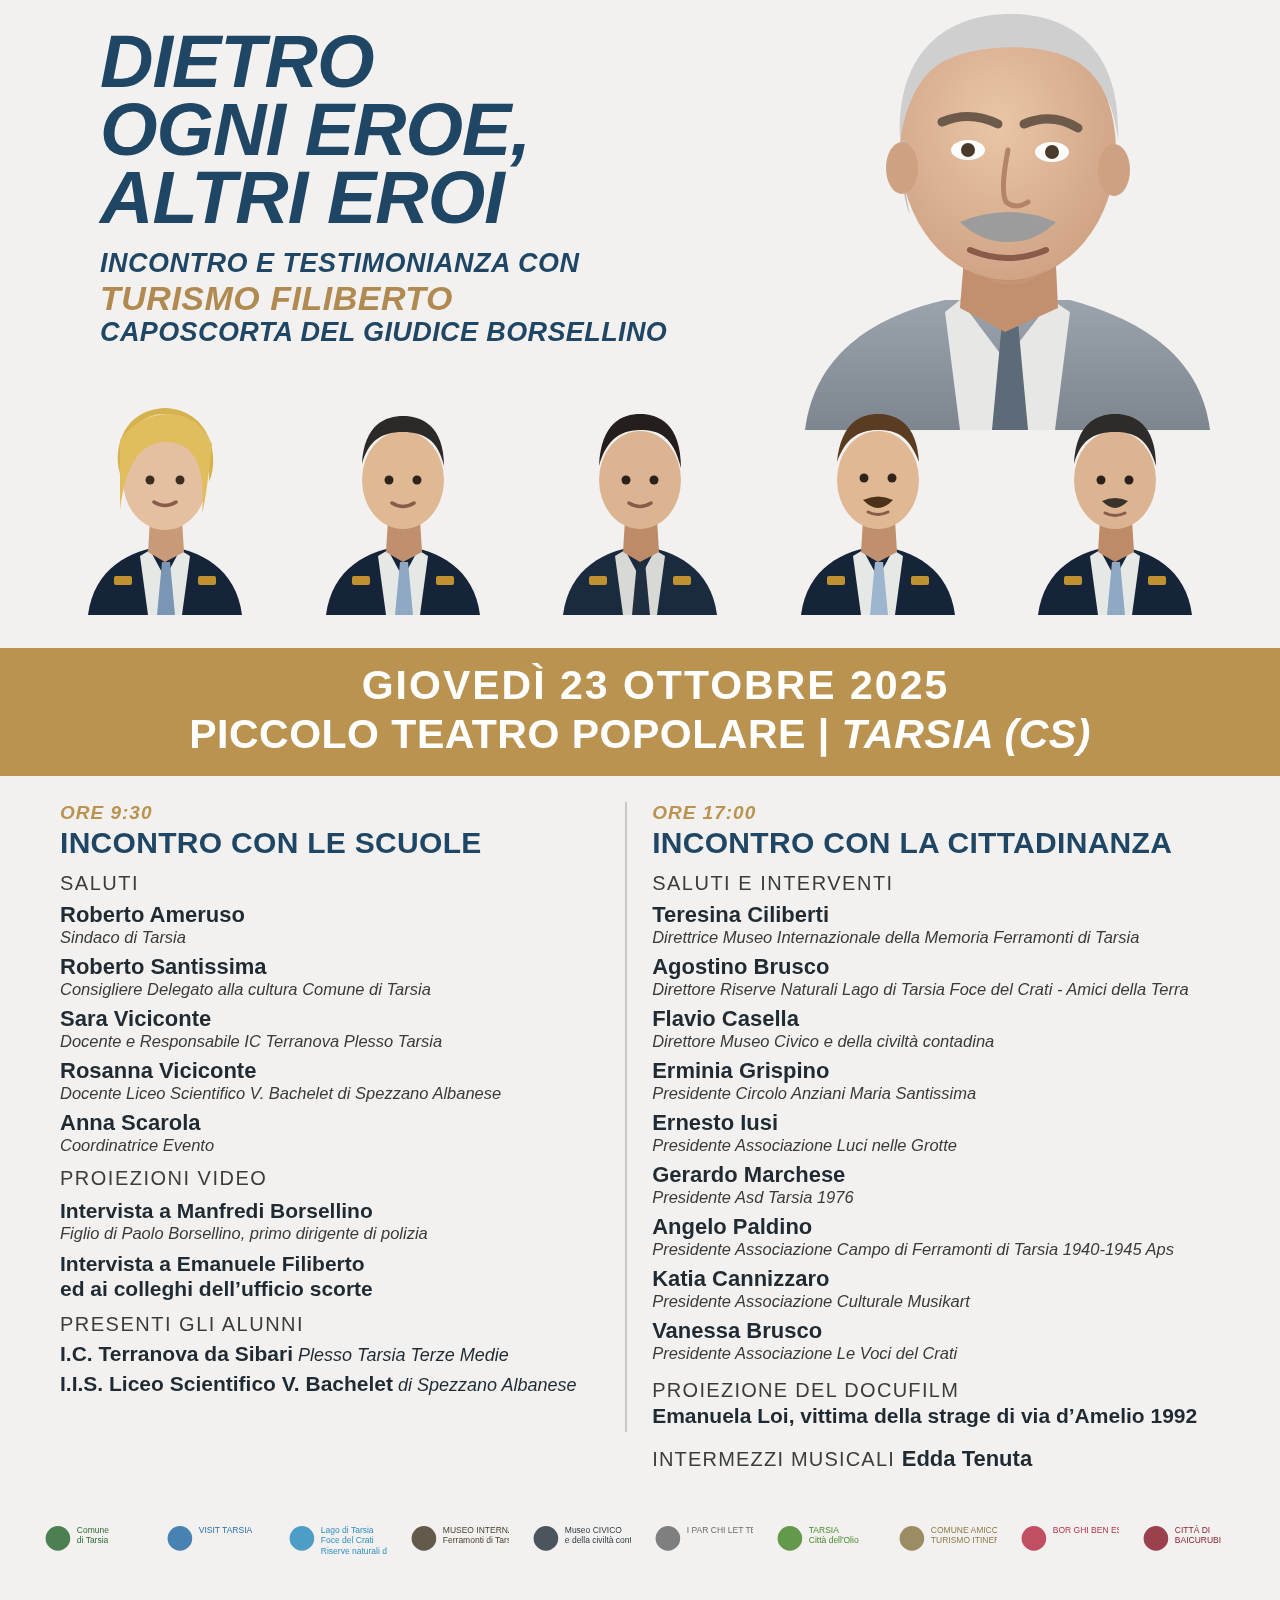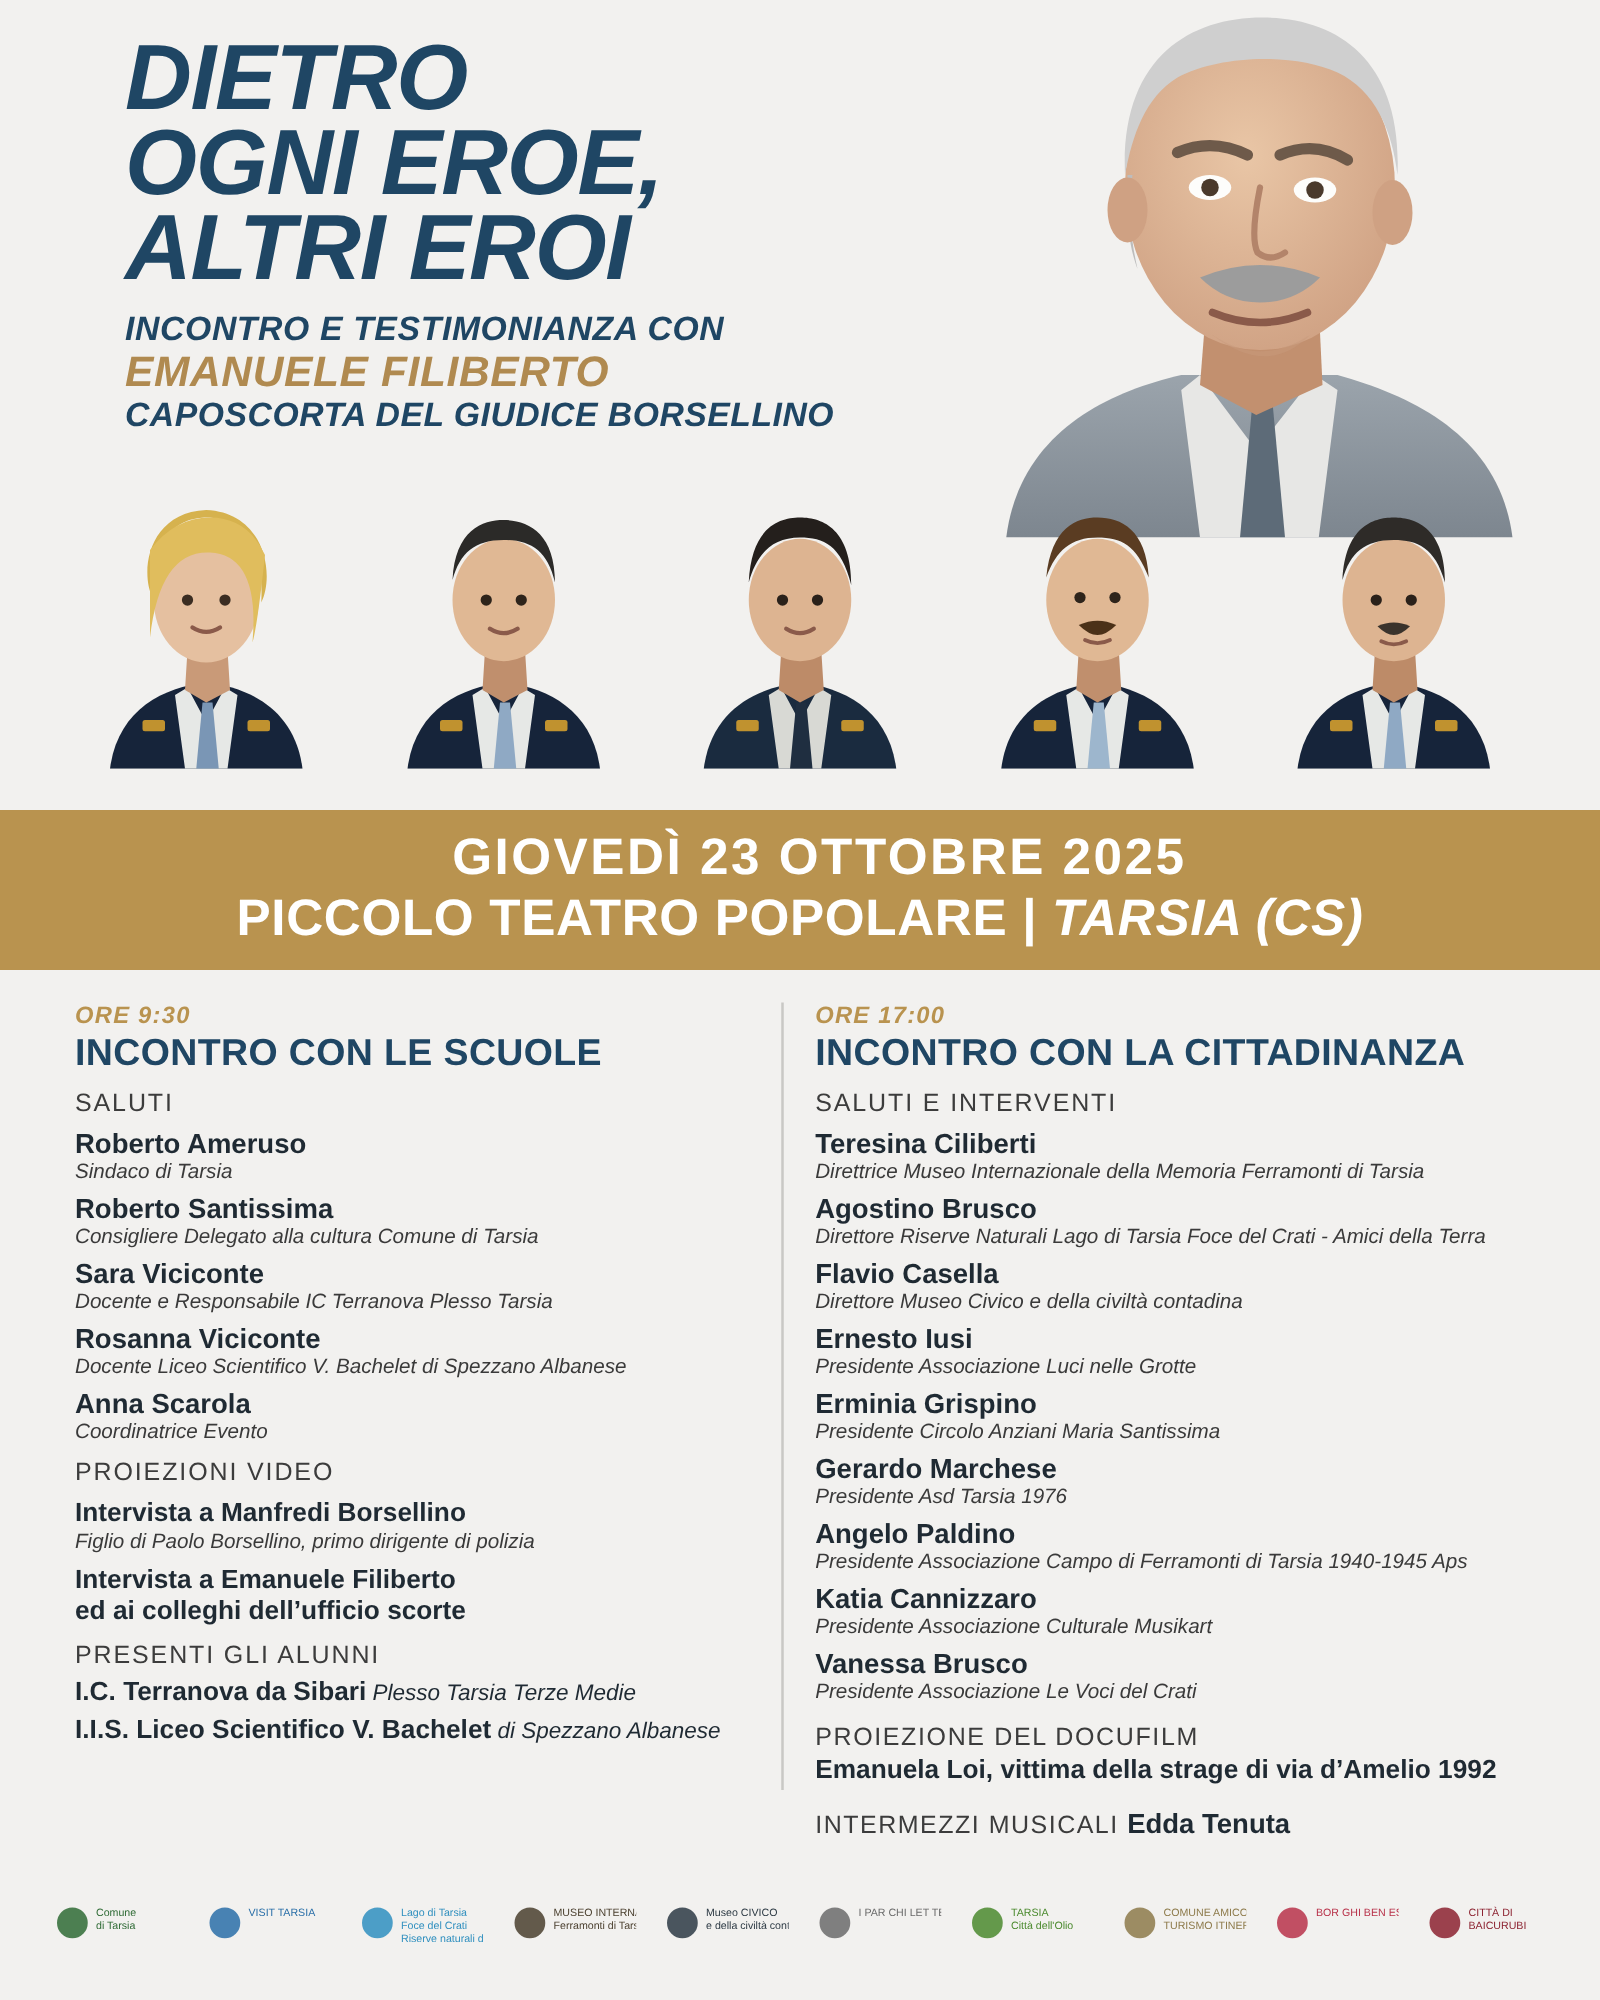--- a/index.html
+++ b/index.html
@@ -161,21 +161,21 @@
 
       <ellipse cx="132" cy="168" rx="16" ry="26" fill="#cfa183"></ellipse>
       <ellipse cx="344" cy="170" rx="16" ry="26" fill="#cfa183"></ellipse>
     </svg>
 
     <div class="title-block">
       <div class="t-line t1">DIETRO</div>
       <div class="t-line t2">OGNI EROE,</div>
       <div class="t-line t3"><span class="light">ALTRI </span><span class="alt">EROI</span></div>
       <div class="sub1">INCONTRO E TESTIMONIANZA CON</div>
-      <div class="sub2">EMANUELE FILIBERTO</div>
+      <div class="sub2">TURISMO FILIBERTO</div>
       <div class="sub3">CAPOSCORTA DEL GIUDICE BORSELLINO</div>
     </div>
 
     <div class="escort-row">
 
       <svg class="bust" viewBox="0 0 190 215">
         <path d="M18 215 C24 168 60 150 95 146 C130 150 166 168 172 215 Z" fill="#16243a"></path>
         <path d="M80 150 L95 178 L110 150 L120 156 L112 215 L78 215 L70 156 Z" fill="#e6e8e6"></path>
         <path d="M92 162 L100 162 L105 215 L87 215 Z" fill="#7a96b5"></path>
         <path d="M80 120 L112 120 L114 152 L95 162 L78 152 Z" fill="#c99a78"></path>
@@ -317,26 +317,26 @@
           </div>
           <div class="person">
             <div class="p-name">Agostino Brusco</div>
             <div class="p-role">Direttore Riserve Naturali Lago di Tarsia Foce del Crati - Amici della Terra</div>
           </div>
           <div class="person">
             <div class="p-name">Flavio Casella</div>
             <div class="p-role">Direttore Museo Civico e della civiltà contadina</div>
           </div>
           <div class="person">
+            <div class="p-name">Erminia Grispino</div>
+            <div class="p-role">Presidente Circolo Anziani Maria Santissima</div>
+          </div>
+          <div class="person">
             <div class="p-name">Ernesto Iusi</div>
             <div class="p-role">Presidente Associazione Luci nelle Grotte</div>
-          </div>
-          <div class="person">
-            <div class="p-name">Erminia Grispino</div>
-            <div class="p-role">Presidente Circolo Anziani Maria Santissima</div>
           </div>
           <div class="person">
             <div class="p-name">Gerardo Marchese</div>
             <div class="p-role">Presidente Asd Tarsia 1976</div>
           </div>
           <div class="person">
             <div class="p-name">Angelo Paldino</div>
             <div class="p-role">Presidente Associazione Campo di Ferramonti di Tarsia 1940-1945 Aps</div>
           </div>
           <div class="person">

